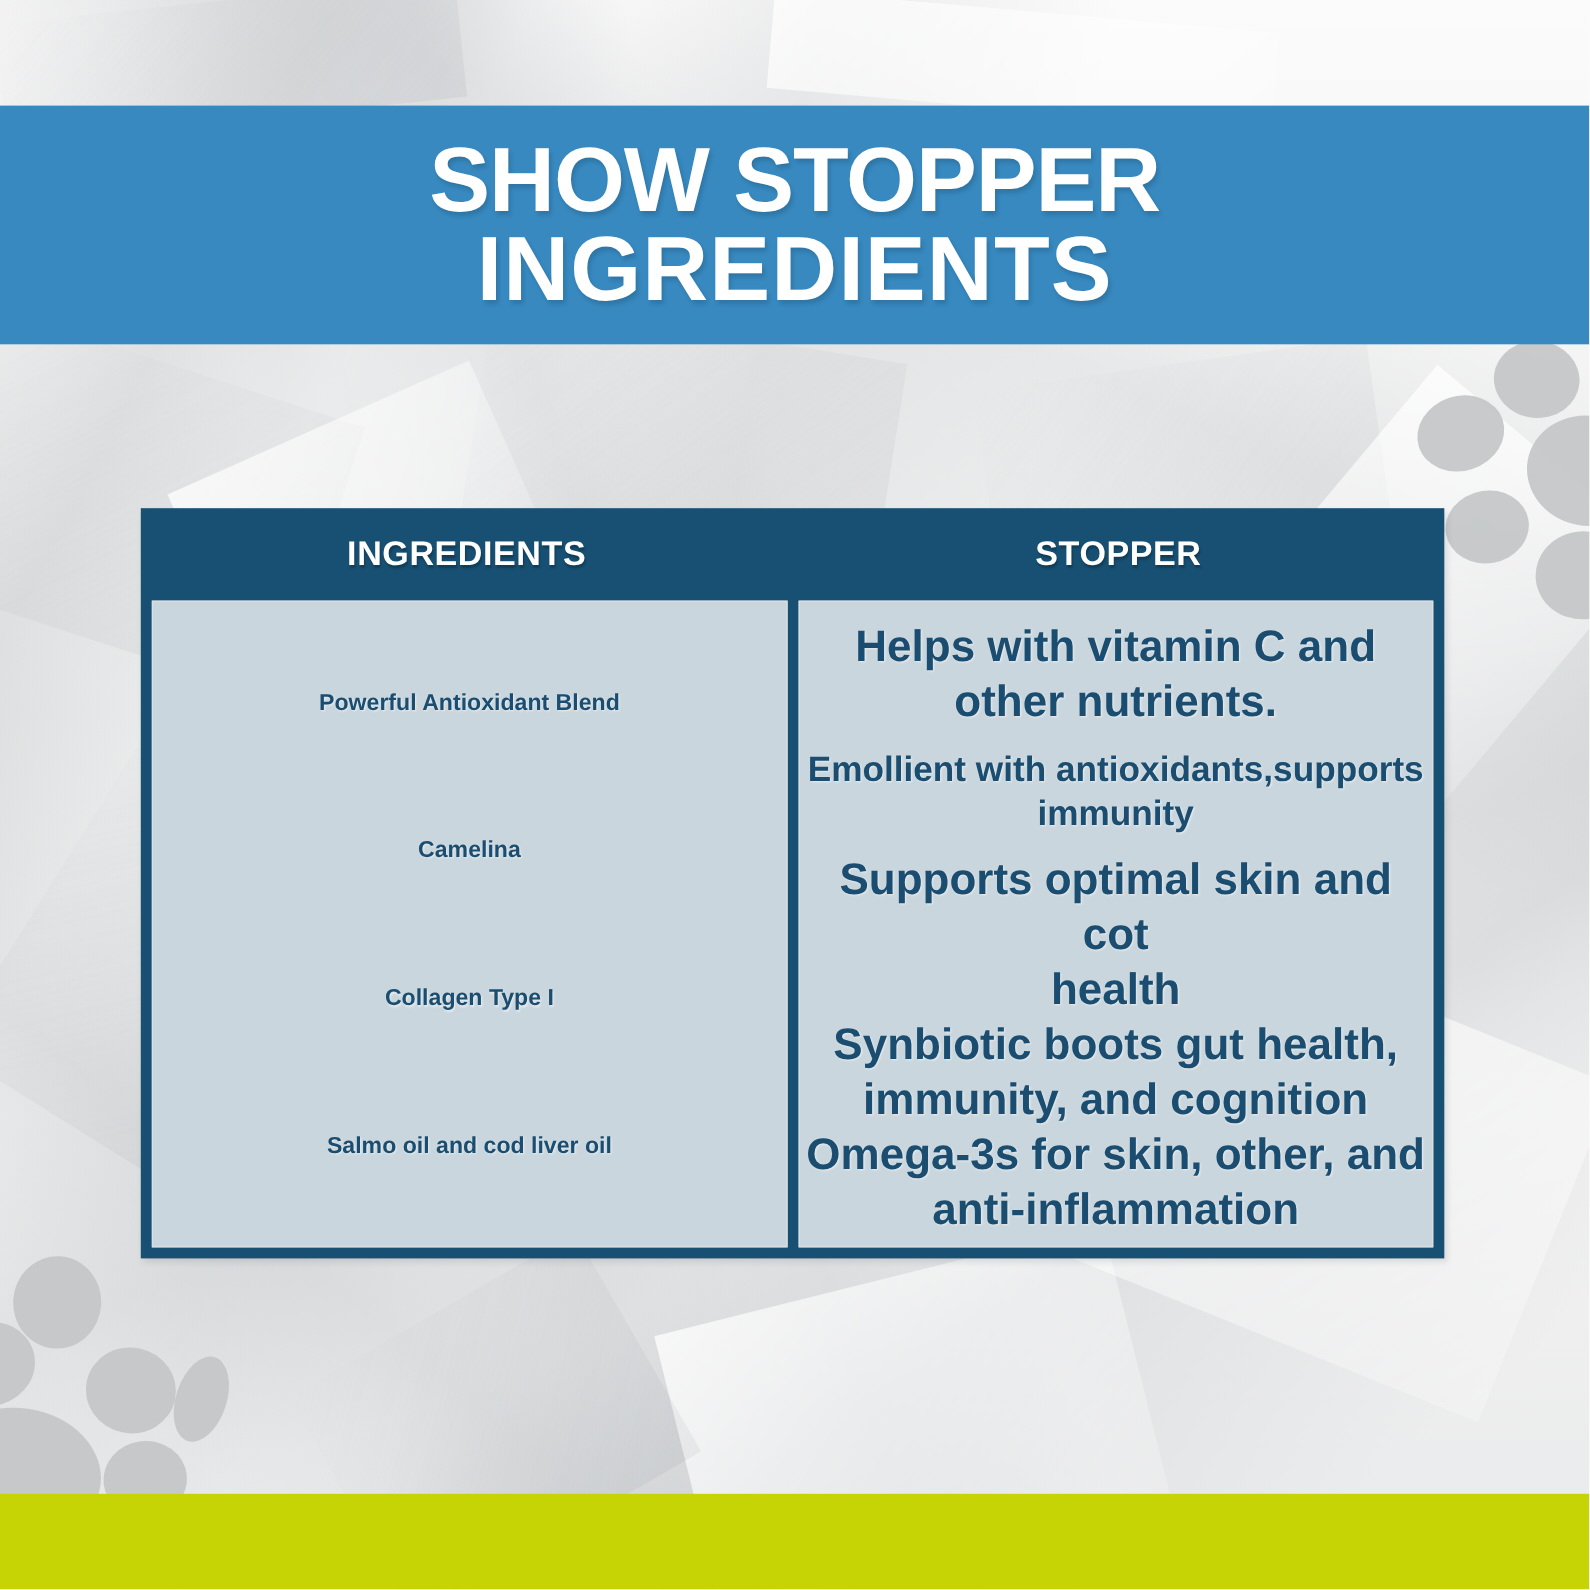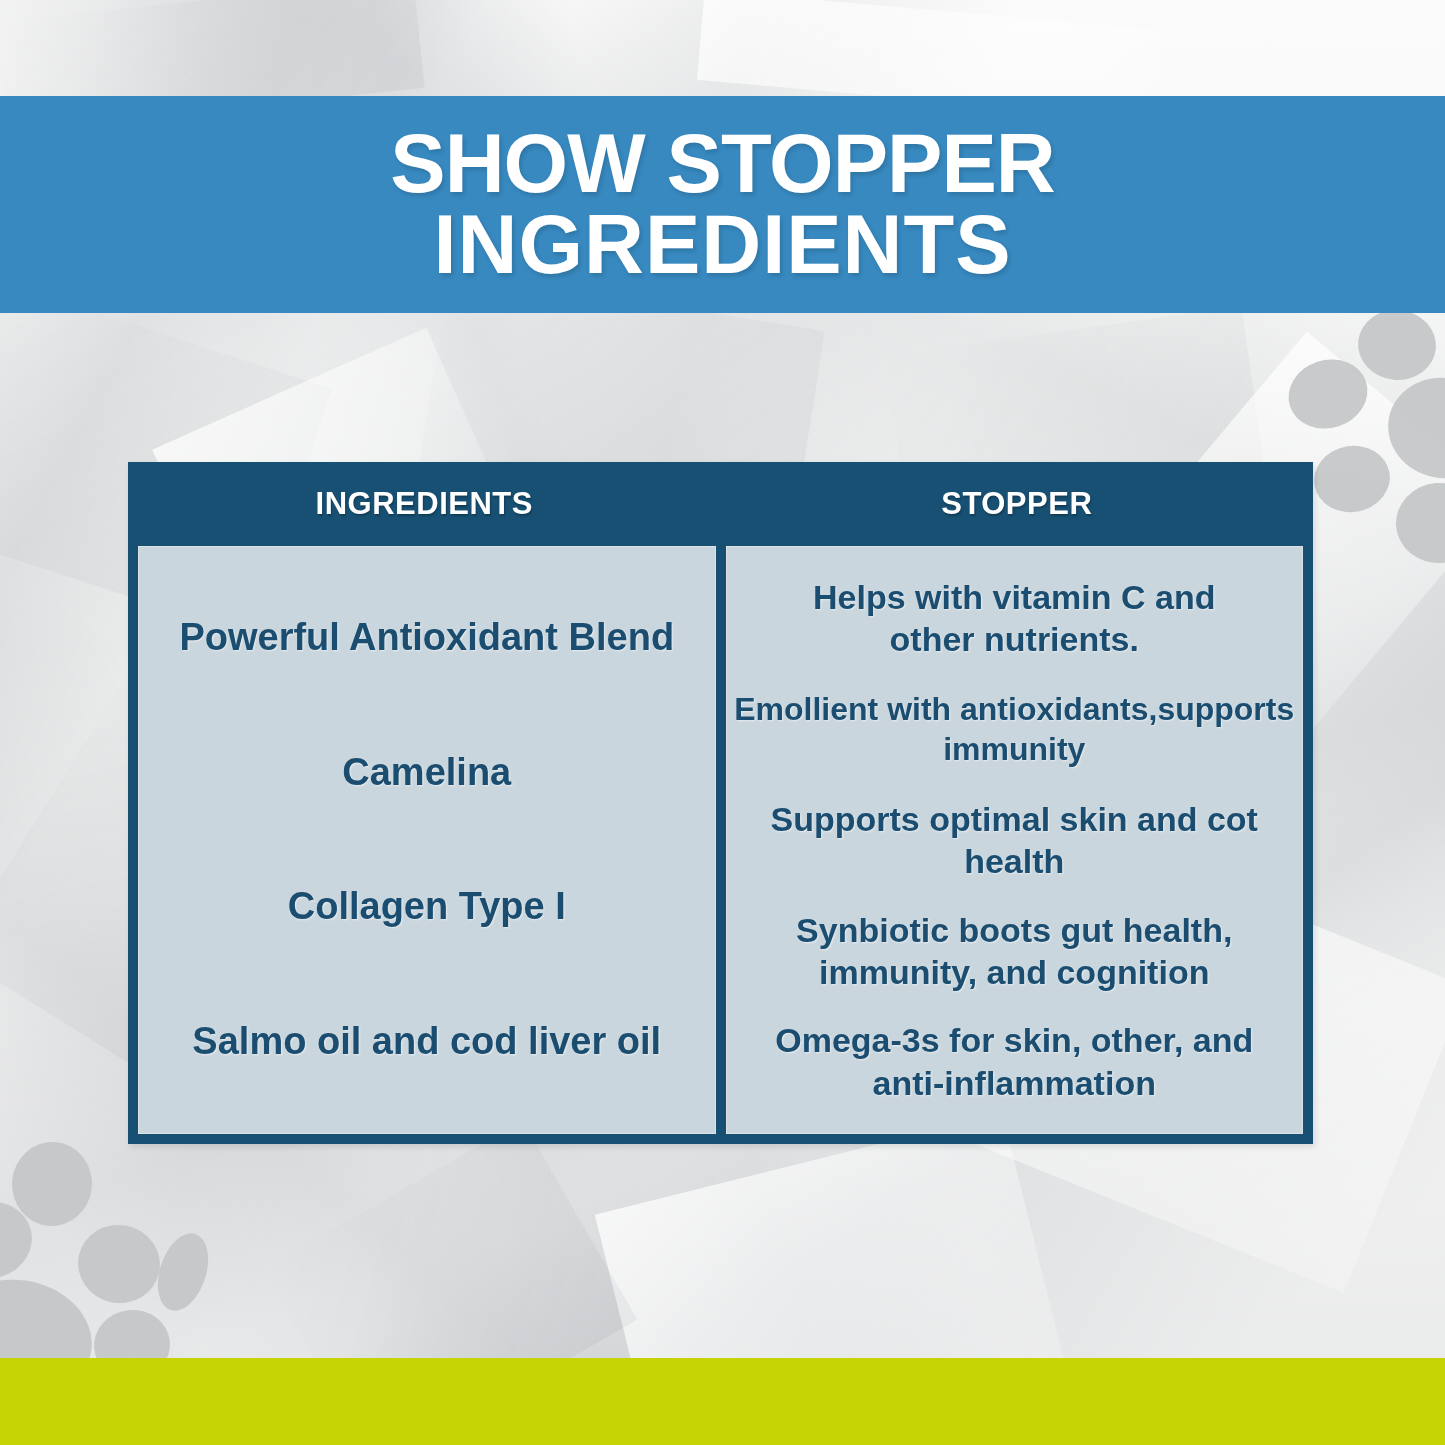--- a/index.html
+++ b/index.html
@@ -120,23 +120,23 @@
   }
   .col-ingredients { justify-content: space-around; padding: 24px 0; }
   .col-benefits { justify-content: space-around; padding: 16px 0; }
 
   .cell {
     text-align: center;
     color: #1a4d70;
     font-weight: bold;
     text-shadow: 1px 1px 2px rgba(255,255,255,0.55);
   }
-  .cell-ing { font-size: 38px; line-height: 1.1; padding: 0 12px; }
-  .cell-ben { font-size: 34px; line-height: 1.25; padding: 0 4px; white-space: pre-line; }
-  .cell-ben.wide { font-size: 32px; margin: 3px -14px; }
+  .cell-ing { font-size: 21px; line-height: 1.1; padding: 0 12px; }
+  .cell-ben { font-size: 40px; line-height: 1.25; padding: 0 4px; white-space: pre-line; }
+  .cell-ben.wide { font-size: 32px; margin: 16px -14px; }
 
   
   .green-band {
     position: absolute;
     left: 0;
     top: 1358px;
     width: 1445px;
     height: 87px;
     background: #c6d406;
   }

